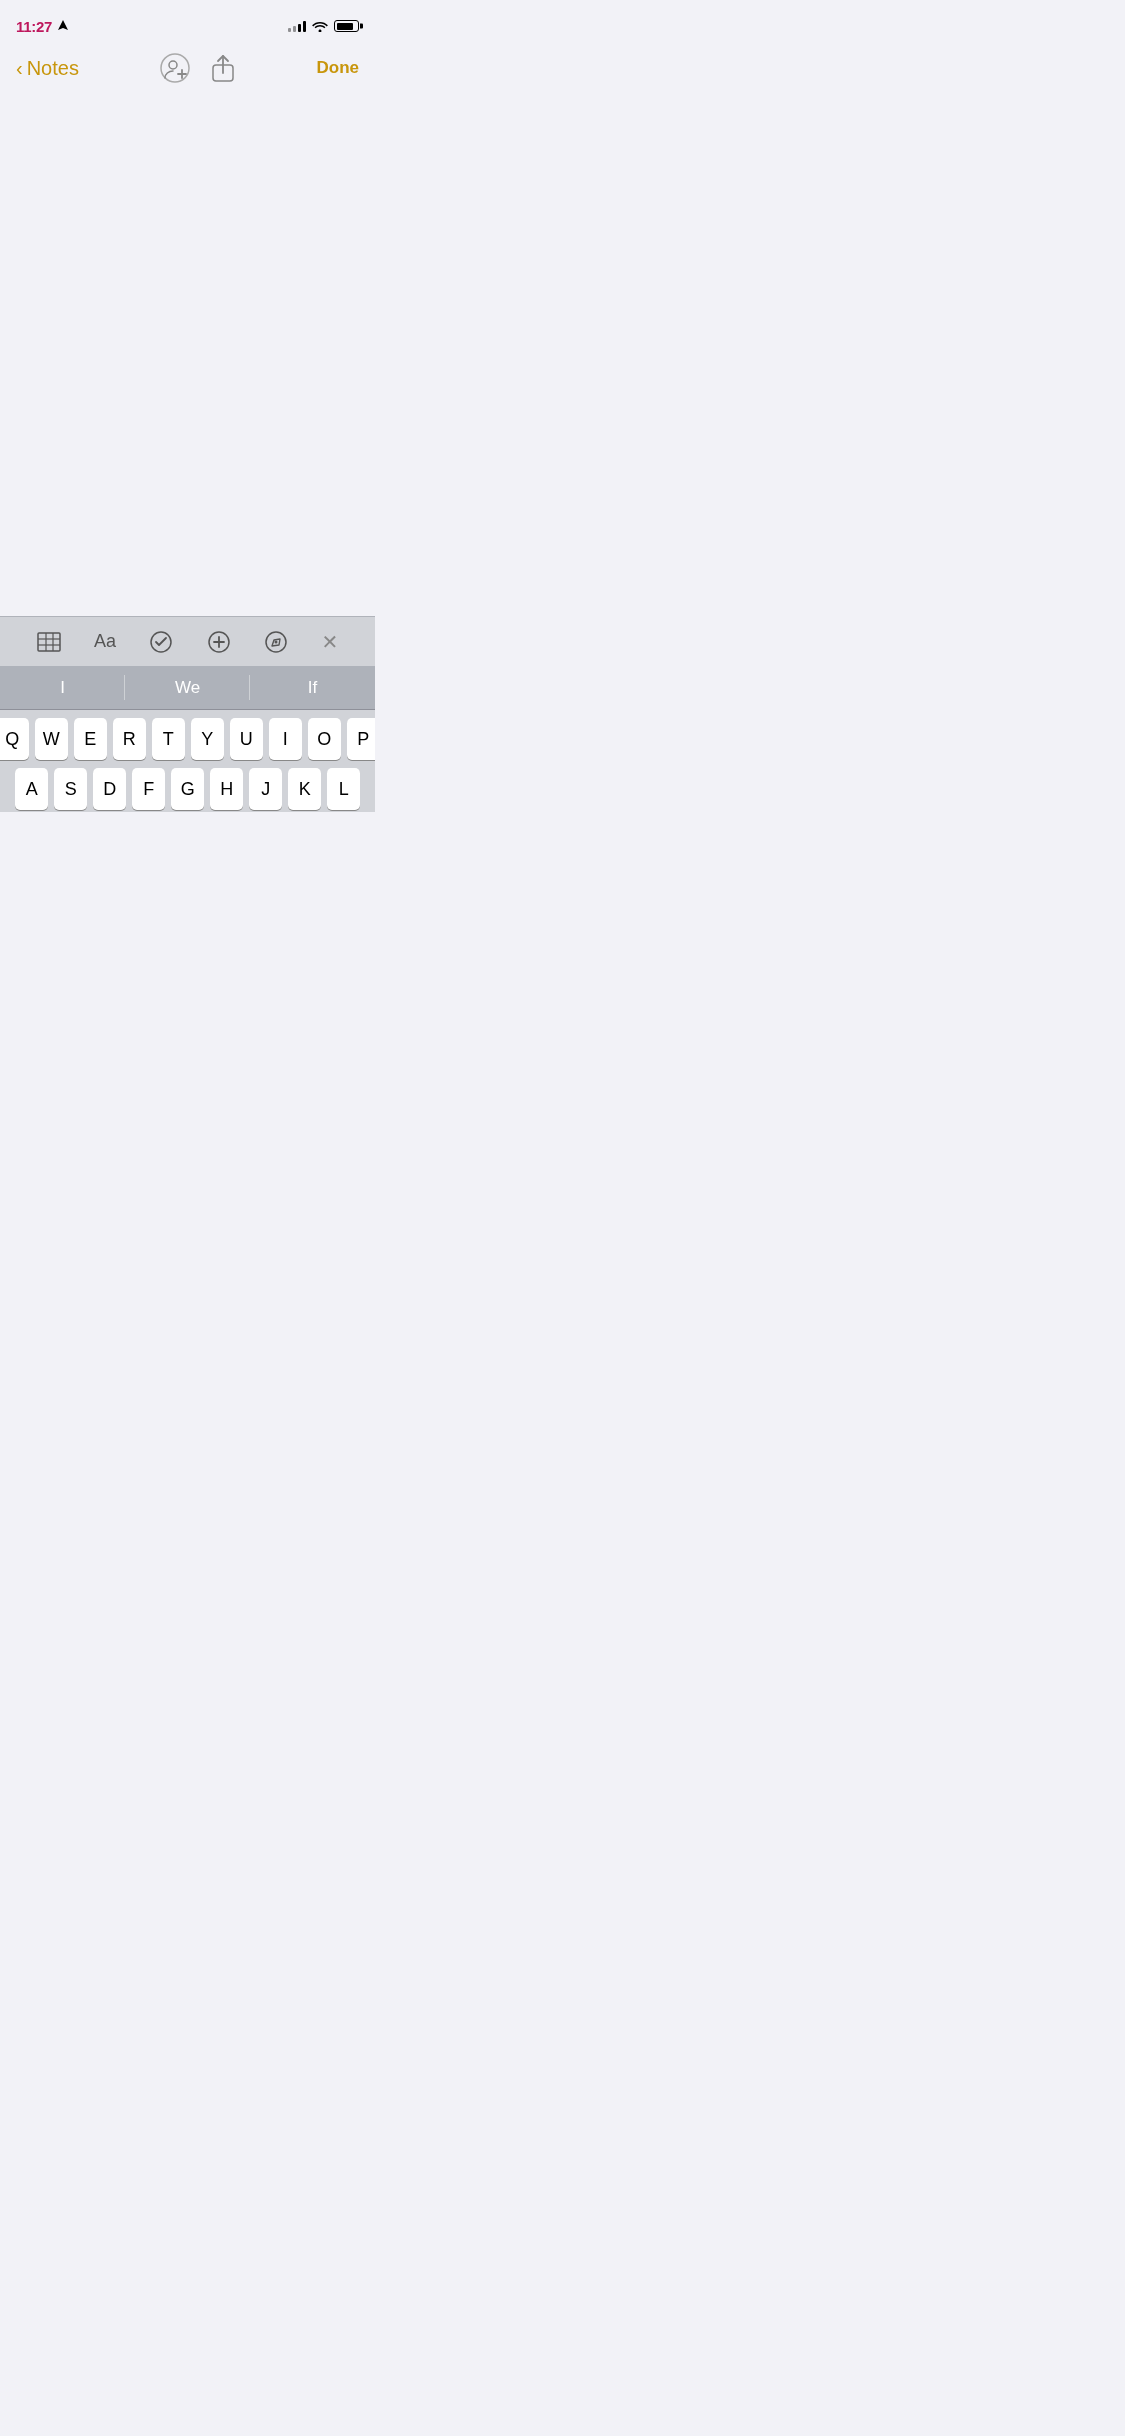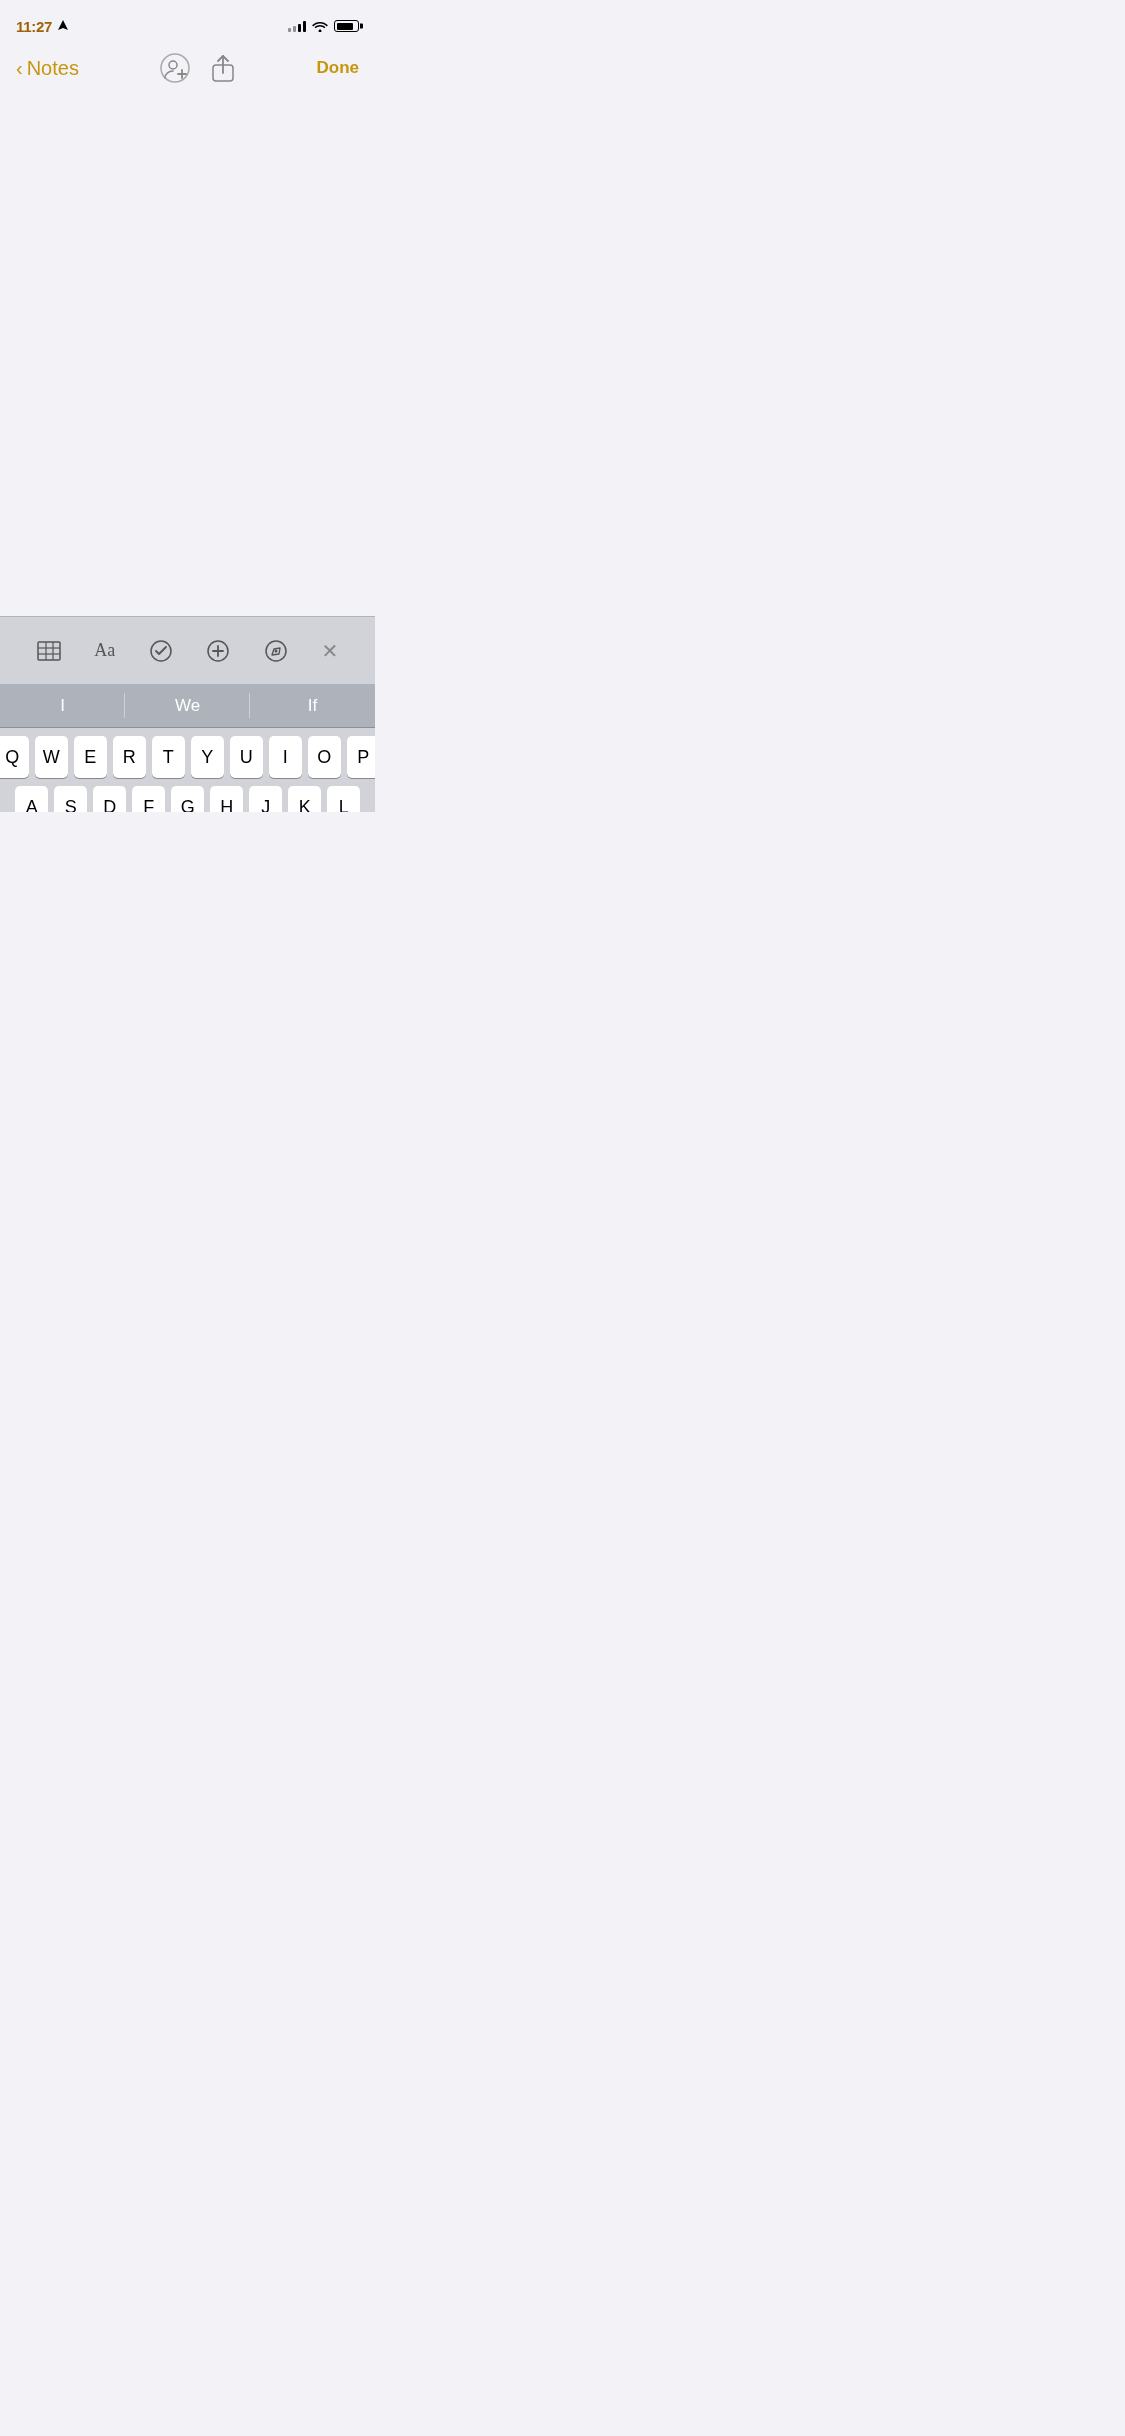--- a/index.html
+++ b/index.html
@@ -19,21 +19,21 @@
       display: flex;
       justify-content: space-between;
       align-items: center;
       padding: 14px 16px 6px;
       height: 44px;
     }
 
     .status-time {
       font-size: 15px;
       font-weight: 600;
-      color: #a16207;
+      color: #be185d;
       letter-spacing: -0.3px;
     }
 
     .status-icons {
       display: flex;
       align-items: center;
       gap: 6px;
     }
 
     .signal-bars {
@@ -147,22 +147,21 @@
     }
 
     
     .keyboard-toolbar {
       background: #d1d3d8;
       border-top: 1px solid #b0b3ba;
       display: flex;
       align-items: center;
       justify-content: space-around;
       padding: 24px 20px;
-      height: 68px;
-      font-family: Liberation Serif, serif;
+      height: 50px;
     }
 
     .toolbar-btn {
       display: flex;
       align-items: center;
       justify-content: center;
       color: #3c3c43;
       cursor: pointer;
       padding: 4px 8px;
     }

